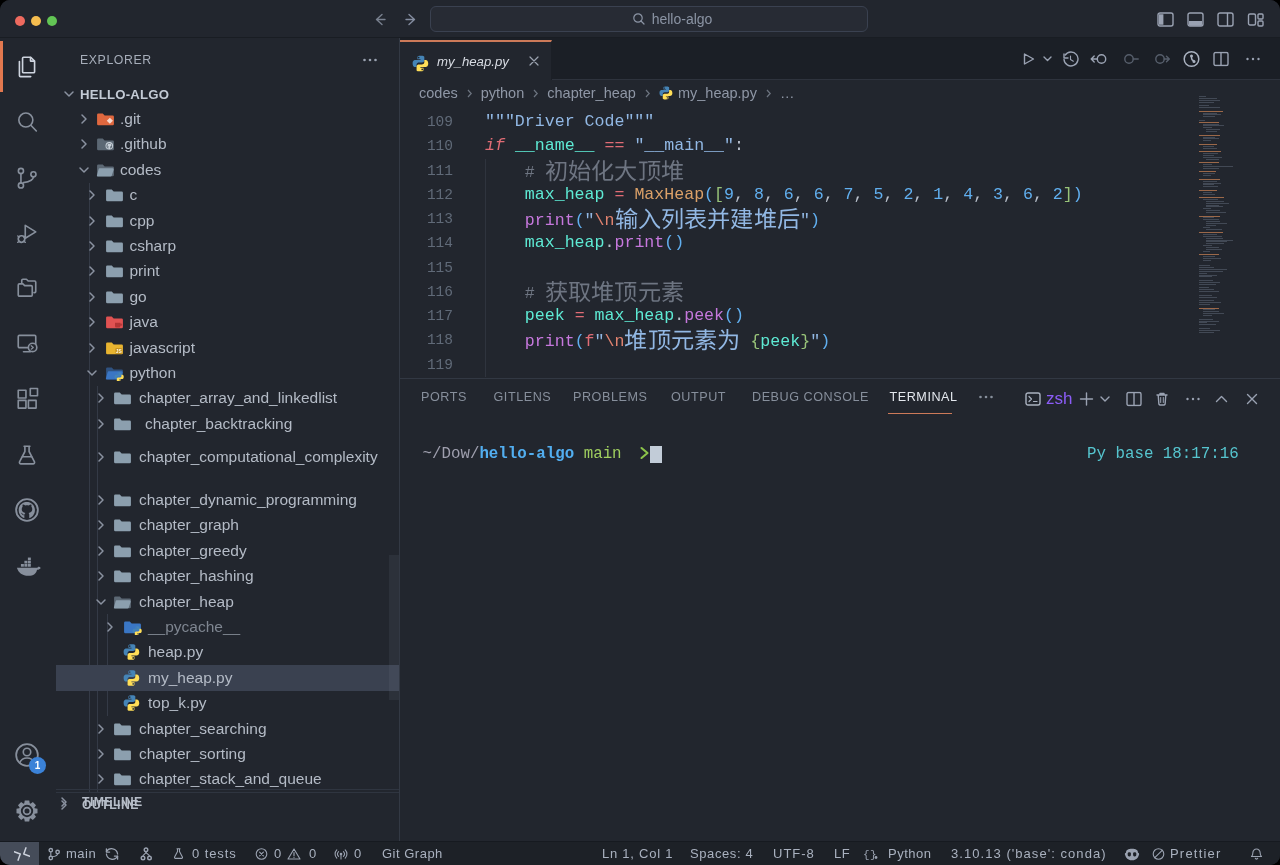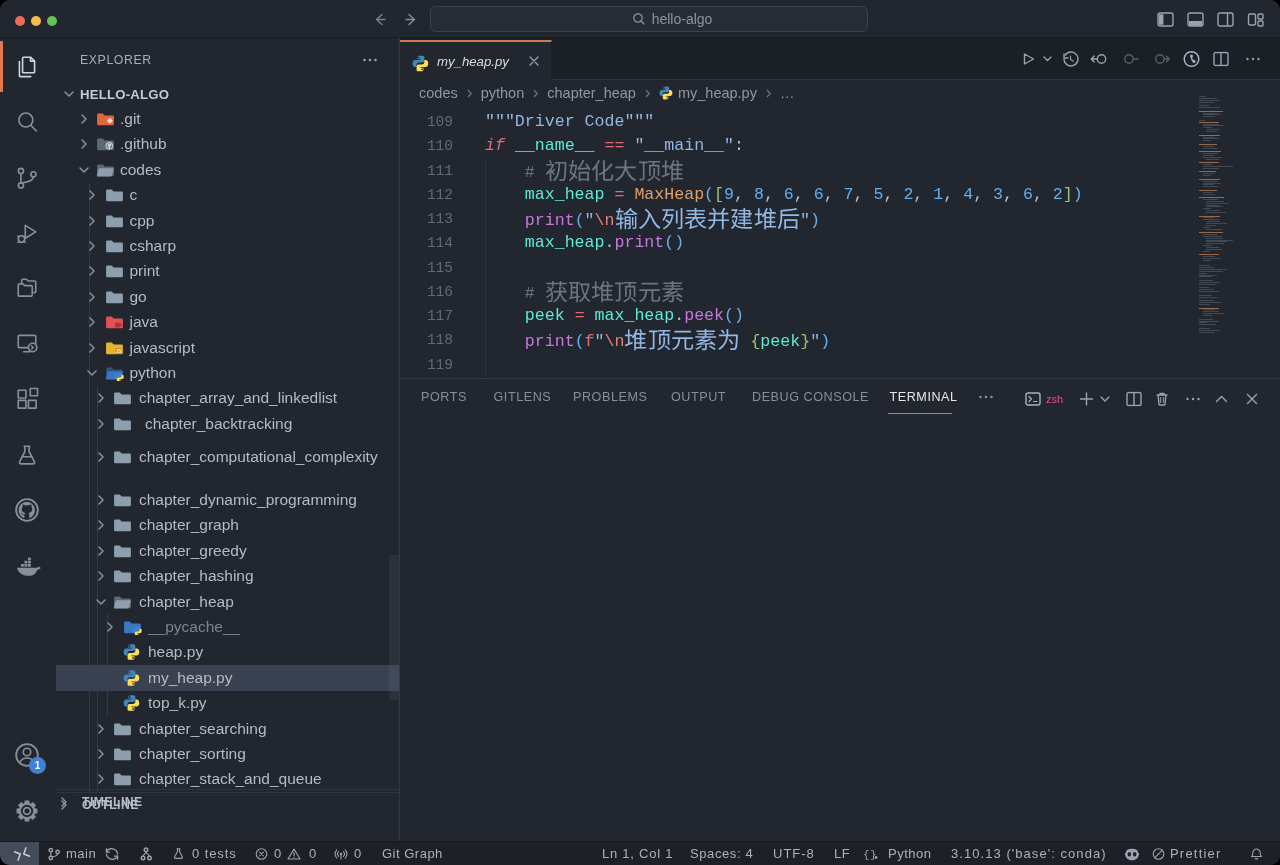--- a/index.html
+++ b/index.html
@@ -790,21 +790,28 @@
             <circle cx="2.5" cy="7.5" r="1.2" fill="currentColor"></circle>
             <circle cx="8" cy="7.5" r="1.2" fill="currentColor"></circle>
             <circle cx="13.5" cy="7.5" r="1.2" fill="currentColor"></circle>
           </svg></span>
         <span style="position:absolute;left:815px;top:20px;transform:translateY(-50%);color:#9aa2b2;line-height:0"><svg class="" style="" width="13" height="9" viewBox="0 0 13 9" fill="none" stroke-linecap="round" stroke-linejoin="round">
             <path d="M1.5 7 L6.5 2 l5 5" stroke="currentColor" stroke-width="1.4"></path>
           </svg></span>
         <span style="position:absolute;left:846px;top:20px;transform:translateY(-50%);color:#9aa2b2;line-height:0"><svg class="" style="" width="12" height="12" viewBox="0 0 12 12" fill="none" stroke-linecap="round" stroke-linejoin="round">
             <path d="M1.5 1.5 l9 9 M10.5 1.5 l-9 9" stroke="currentColor" stroke-width="1.4"></path>
           </svg></span>
-        <span style="position:absolute;left:646px;top:20px;transform:translateY(-50%);color:#ec4899;font-size:11px">zsh</span>
+        <span style="position:absolute;left:646px;top:20px;transform:translateY(-50%);color:#8b5cf6;font-size:17px">zsh</span>
+      <div id="term">
+        <div style="position:absolute;left:22.5px;top:26px"><span style="color:#9f9fae">~/Dow/</span><span style="color:#52aef0;font-weight:bold">hello-algo</span><span style="color:#a0cf5f"> main</span> <svg width="11" height="14" viewBox="0 0 11 14" style="vertical-align:-2px;margin-left:8px">
+              <path d="M2.5 2 L8.5 7 L2.5 12" stroke="#8bc34a" stroke-width="2.1" fill="none" stroke-linecap="round" stroke-linejoin="round"></path>
+            </svg></div>
+        <div style="position:absolute;left:250px;top:27px;width:12.4px;height:17px;background:#c2ccd8"></div>
+        <div style="position:absolute;left:687px;top:26px;color:#56c5cf">Py base 18:17:16</div>
+      </div>
     </div>
   </div>
 
   <div id="status">
       <div style="position:absolute;left:0;top:0;width:39px;height:24px;background:#454c59;border-bottom-left-radius:10px"></div>
       <span class="si" style="left:14px;color:#ccd2dc;font-size:13px"><svg class="" style="" width="16" height="15" viewBox="0 0 16 15" fill="none" stroke-linecap="round" stroke-linejoin="round">
           <g transform="rotate(-25 8 7.5)">
             <path d="M1.8 2.2 L6.4 6.8 L1.8 11.4 M14.2 3.6 L9.6 8.2 L14.2 12.8" stroke="currentColor" stroke-width="1.5" fill="none"></path>
           </g>
         </svg></span>

